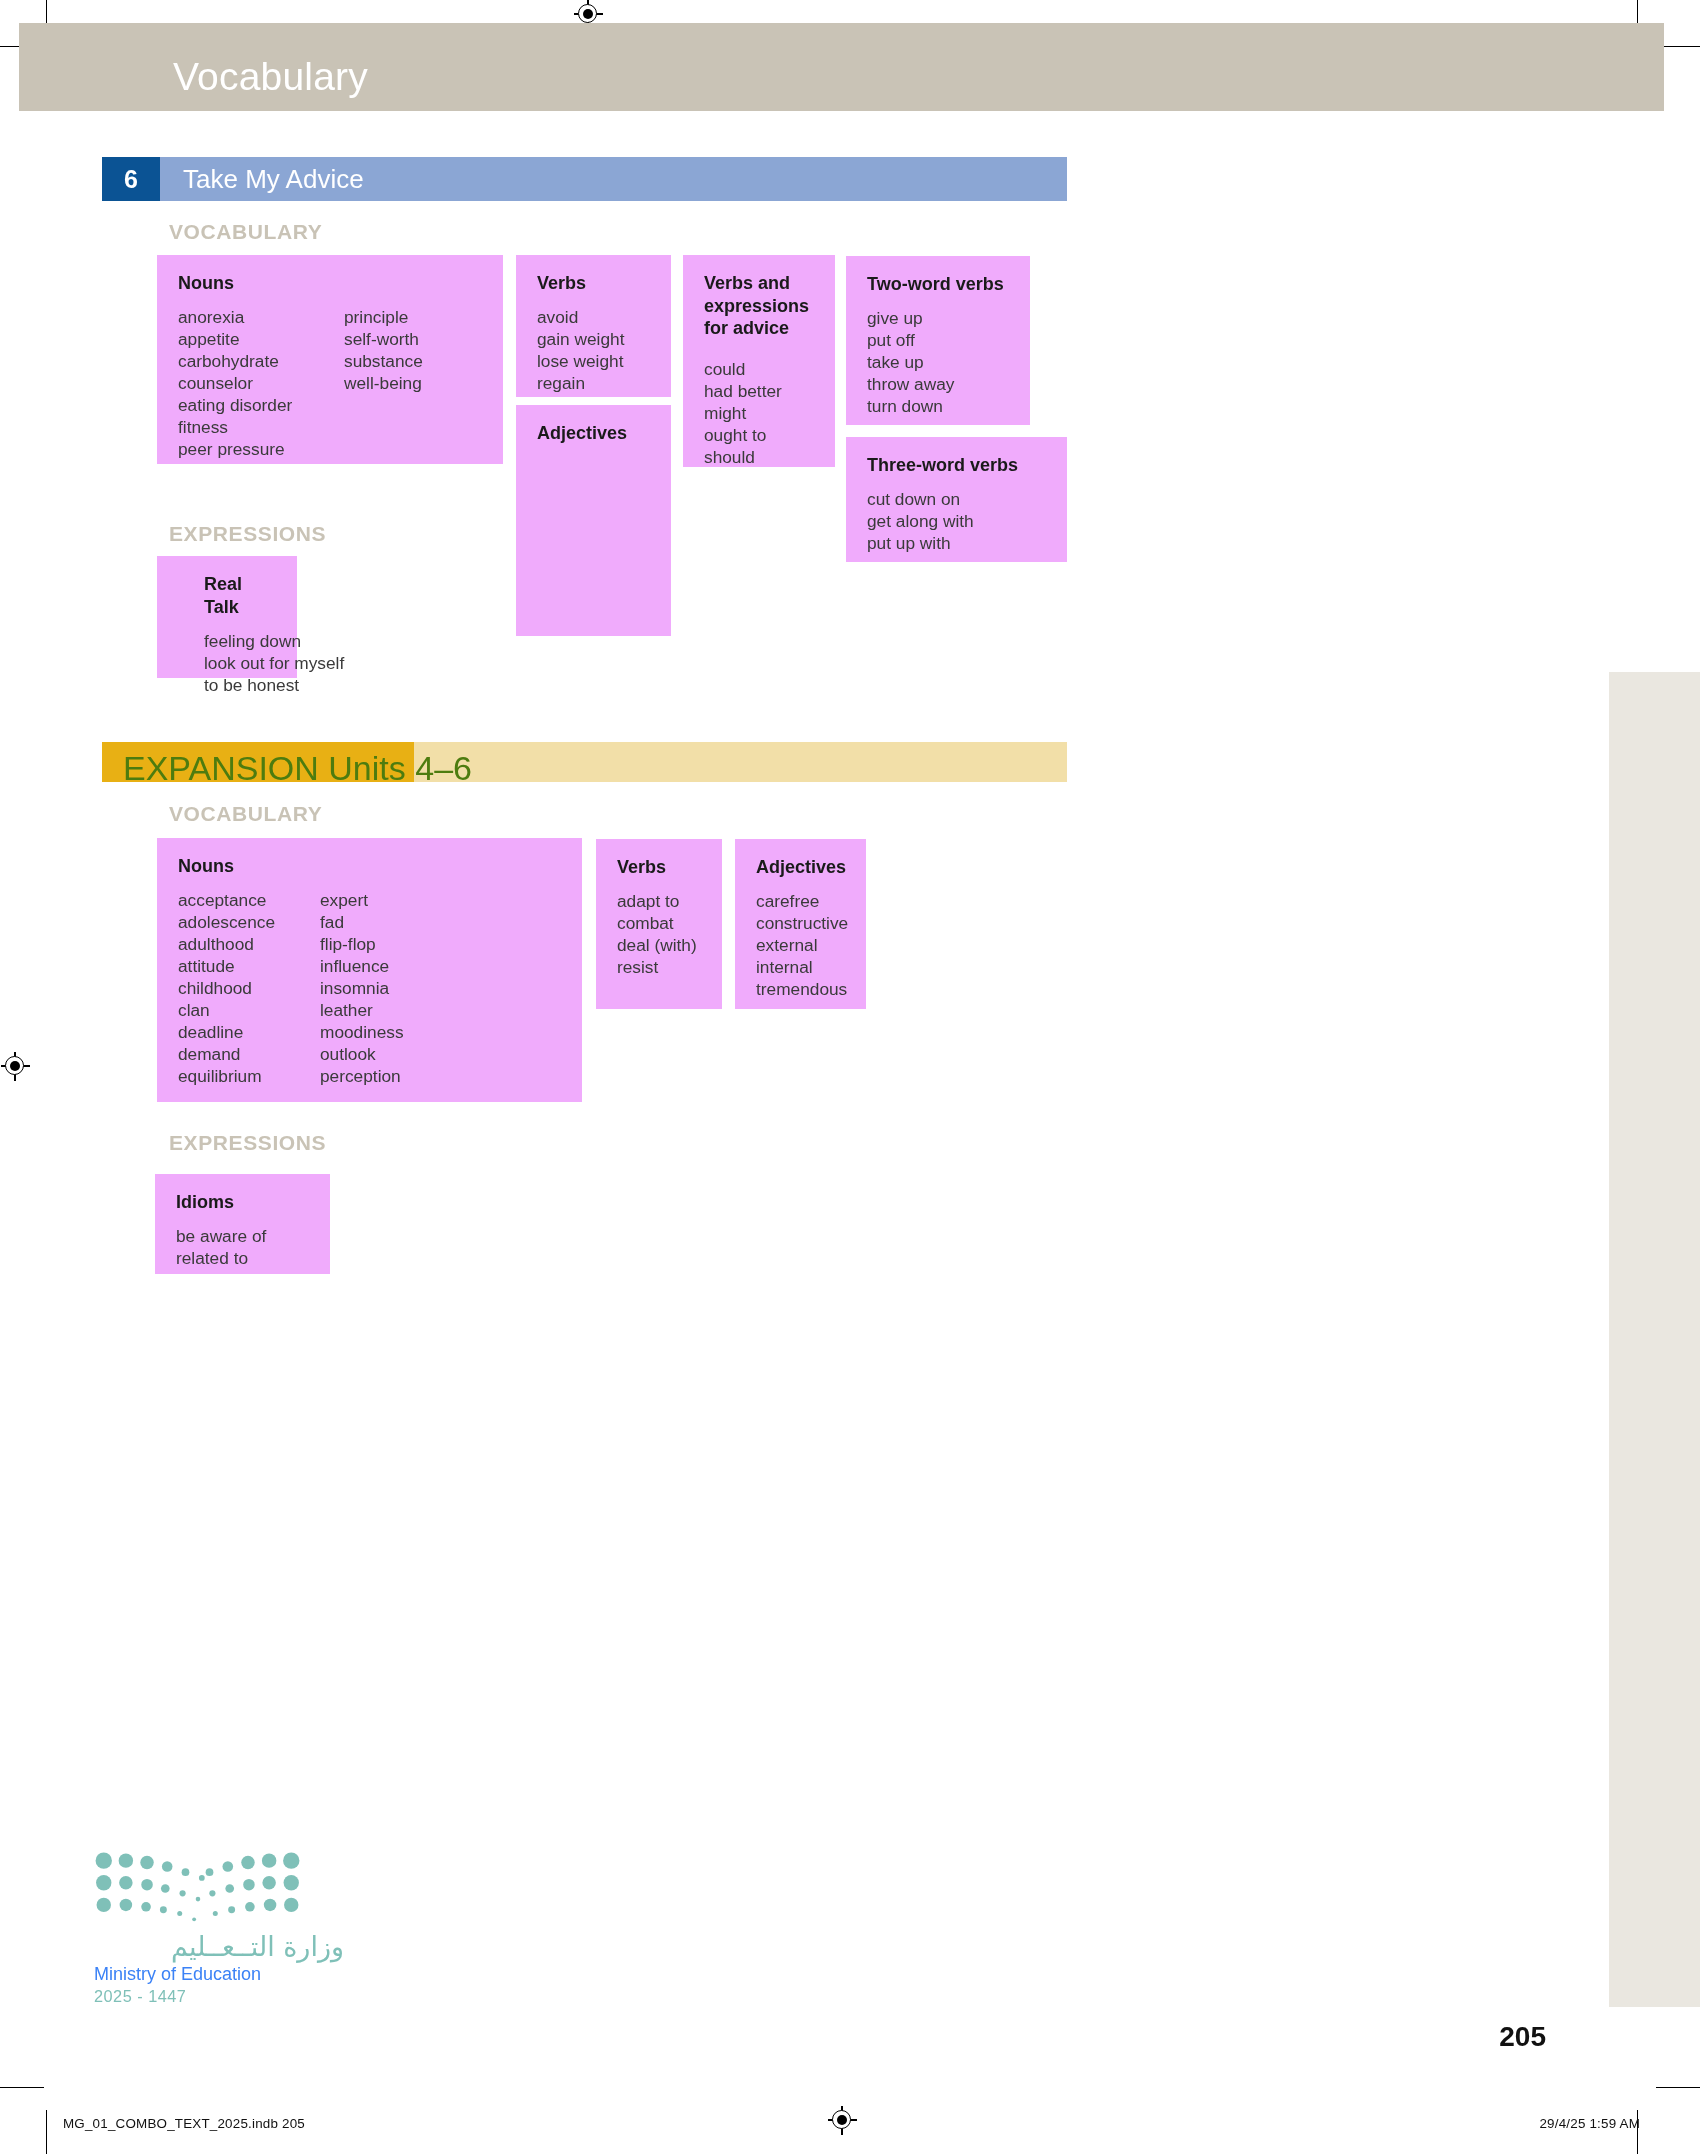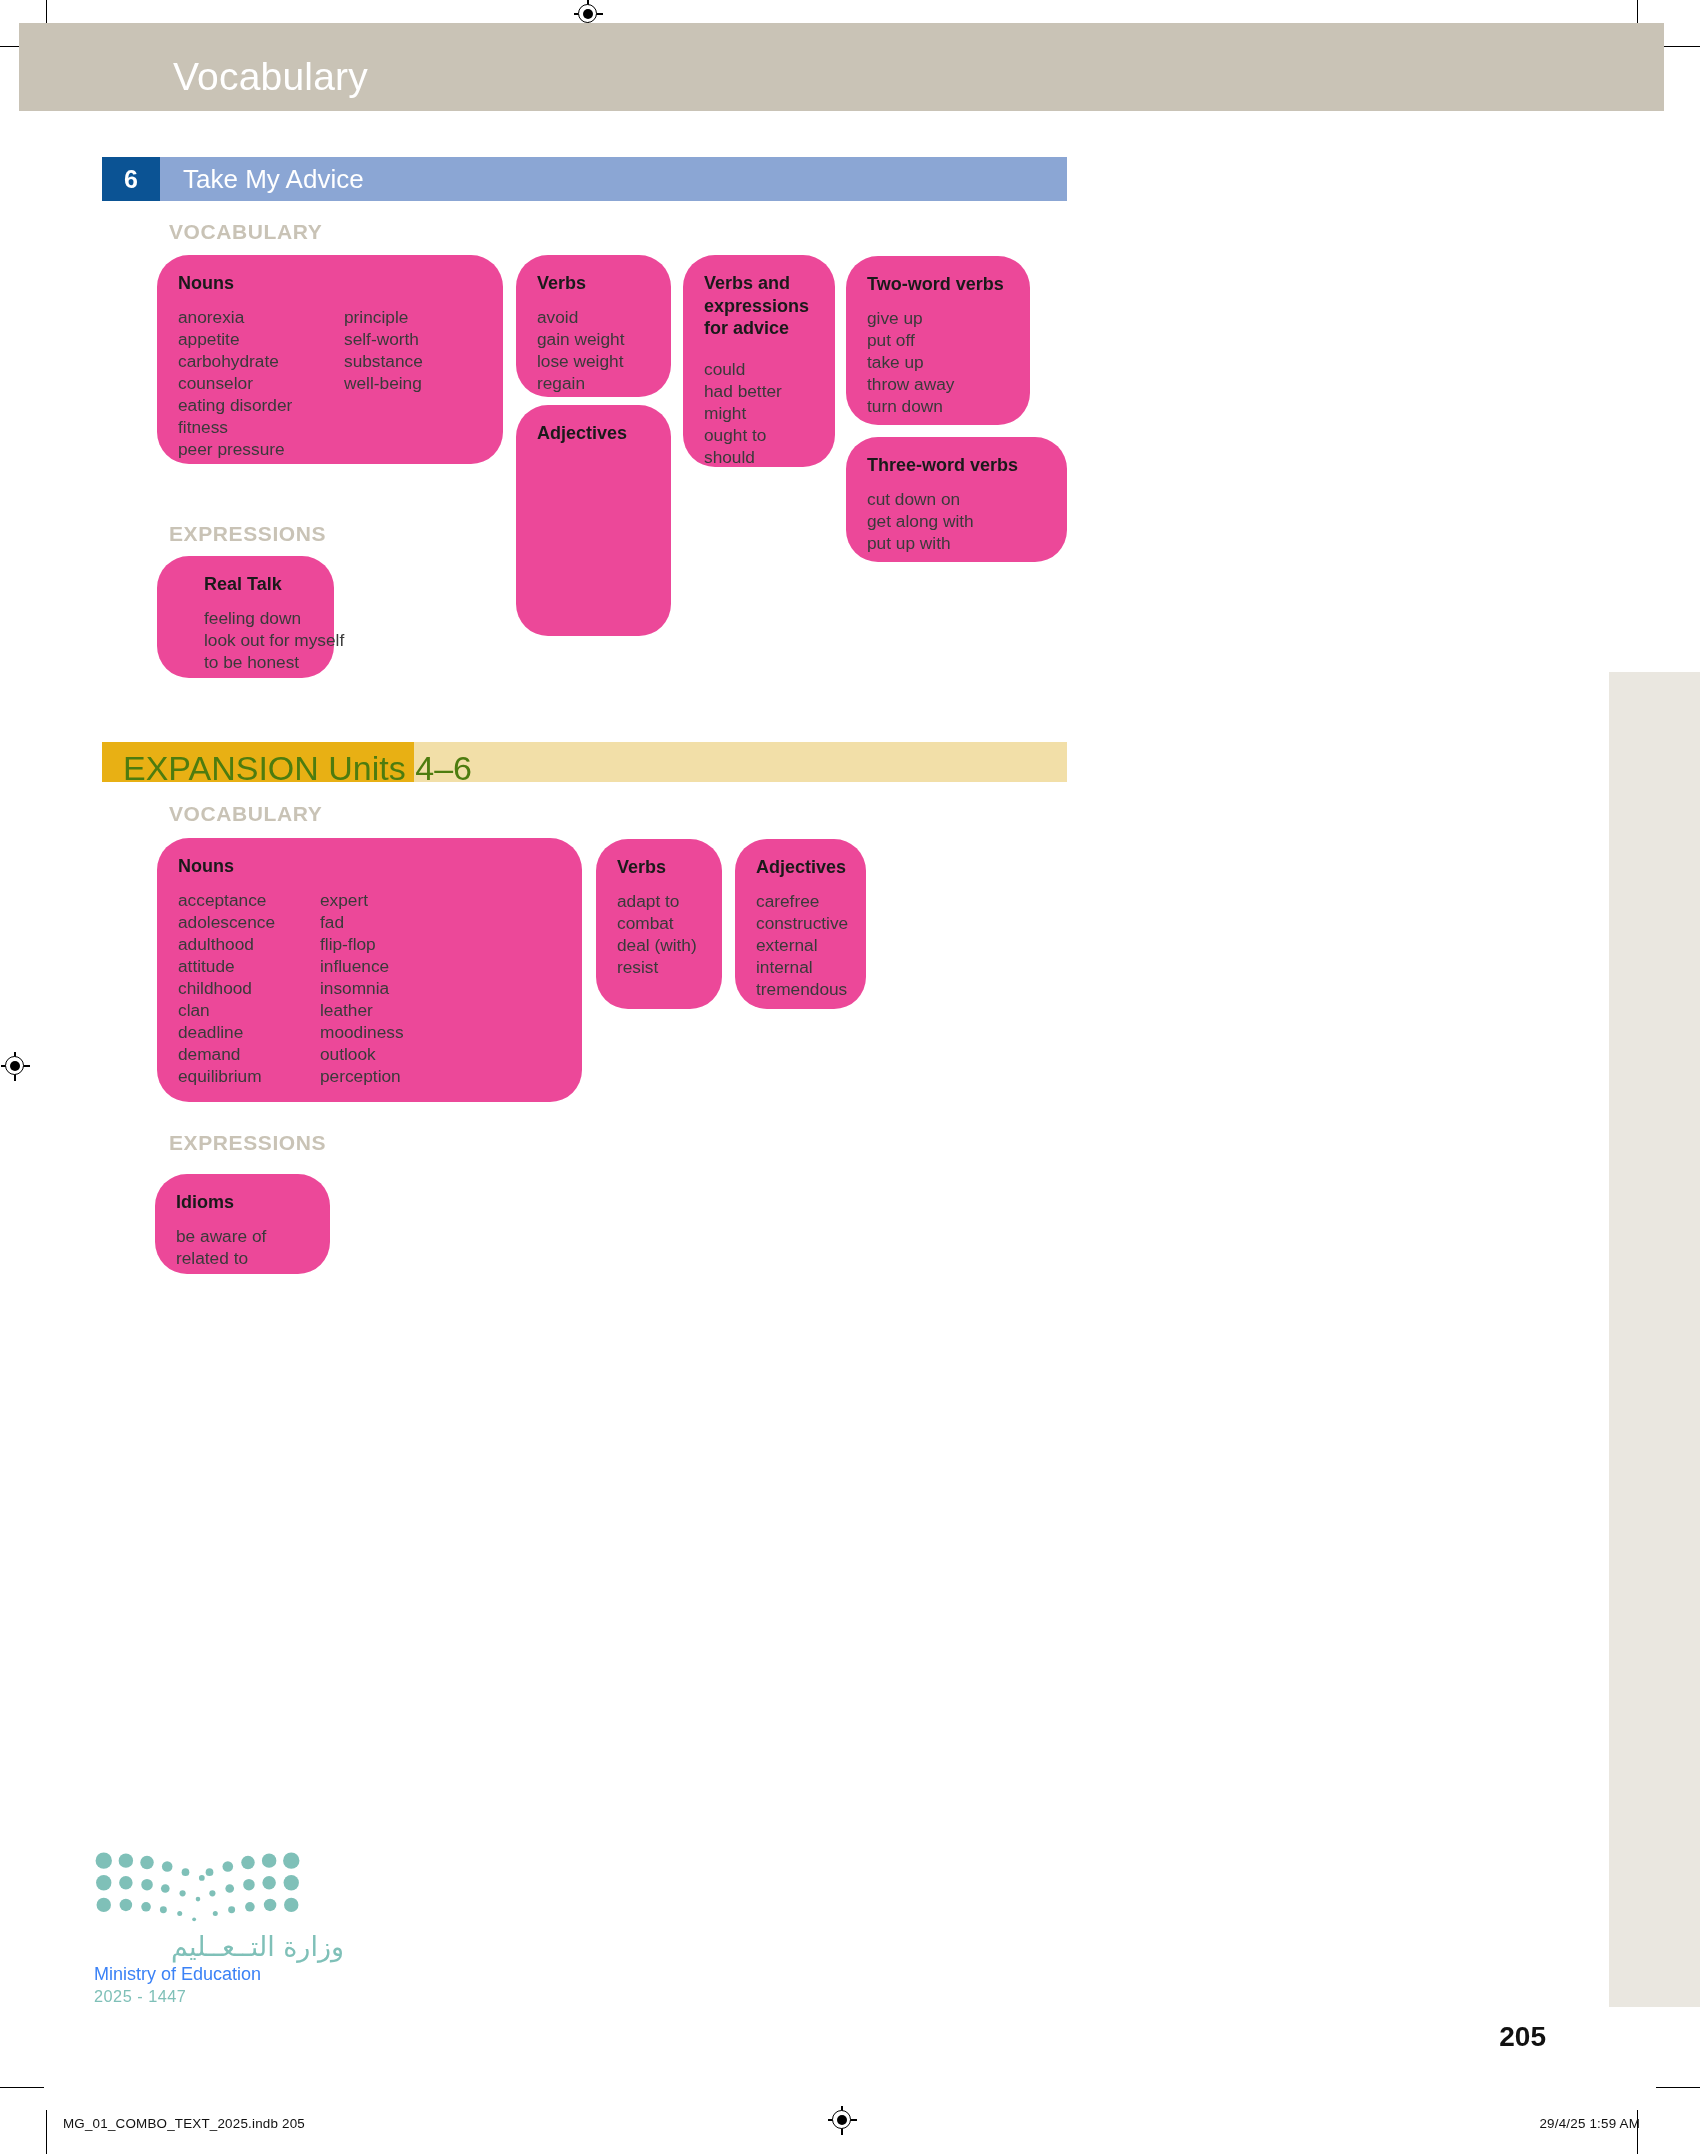--- a/index.html
+++ b/index.html
@@ -144,24 +144,23 @@
     position: absolute;
     color: #c9c3b6;
     font-size: 21px;
     font-weight: 700;
     letter-spacing: 0.6px;
   }
 
   
   .vbox {
     position: absolute;
-    background: #ec4899;
+    background: #f0abfc;
     box-sizing: border-box;
     padding: 17.3px 21px 19px 21px;
-    border-radius: 32px;
   }
   .vbox-title {
     font-size: 18px;
     font-weight: 700;
     color: #1a1a1a;
     margin-bottom: 11.5px;
     line-height: 1.25;
   }
   .vbox-cols {
     display: flex;
@@ -341,21 +340,21 @@
   <div class="vbox-title">Three-word verbs</div>
   <div class="vcol">
     <span class="vword">cut down on</span>
     <span class="vword">get along with</span>
     <span class="vword">put up with</span>
   </div>
 </div>
 
 <div class="sec-label" style="left:169px;top:522px;">EXPRESSIONS</div>
 
-<div class="vbox" style="left:157px;top:556px;width:177px;height:122px;padding-left:47px;">
+<div class="vbox" style="left:157px;top:556px;width:140px;height:122px;padding-left:47px;">
   <div class="vbox-title">Real Talk</div>
   <div class="vcol">
     <span class="vword">feeling down</span>
     <span class="vword">look out for myself</span>
     <span class="vword">to be honest</span>
   </div>
 </div>
 
 <div class="exp-banner">
   <div class="exp-banner-fill"></div>

